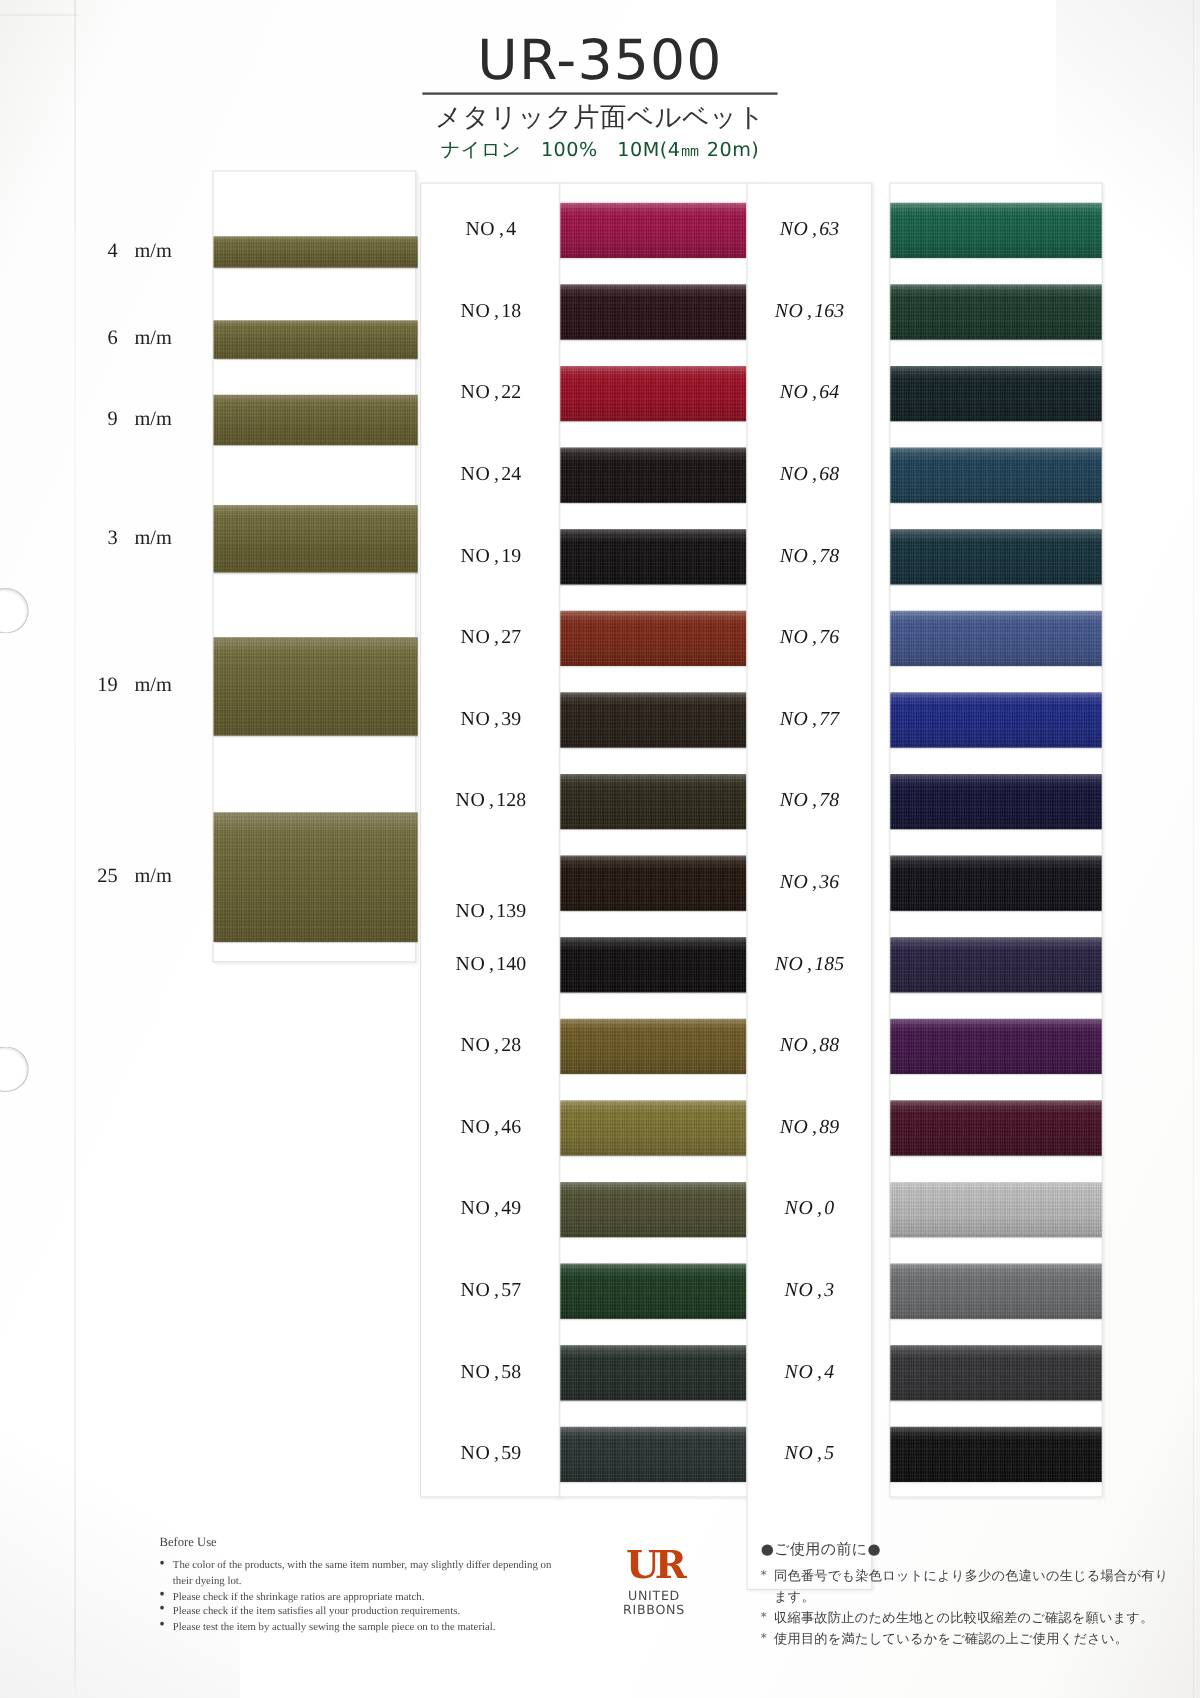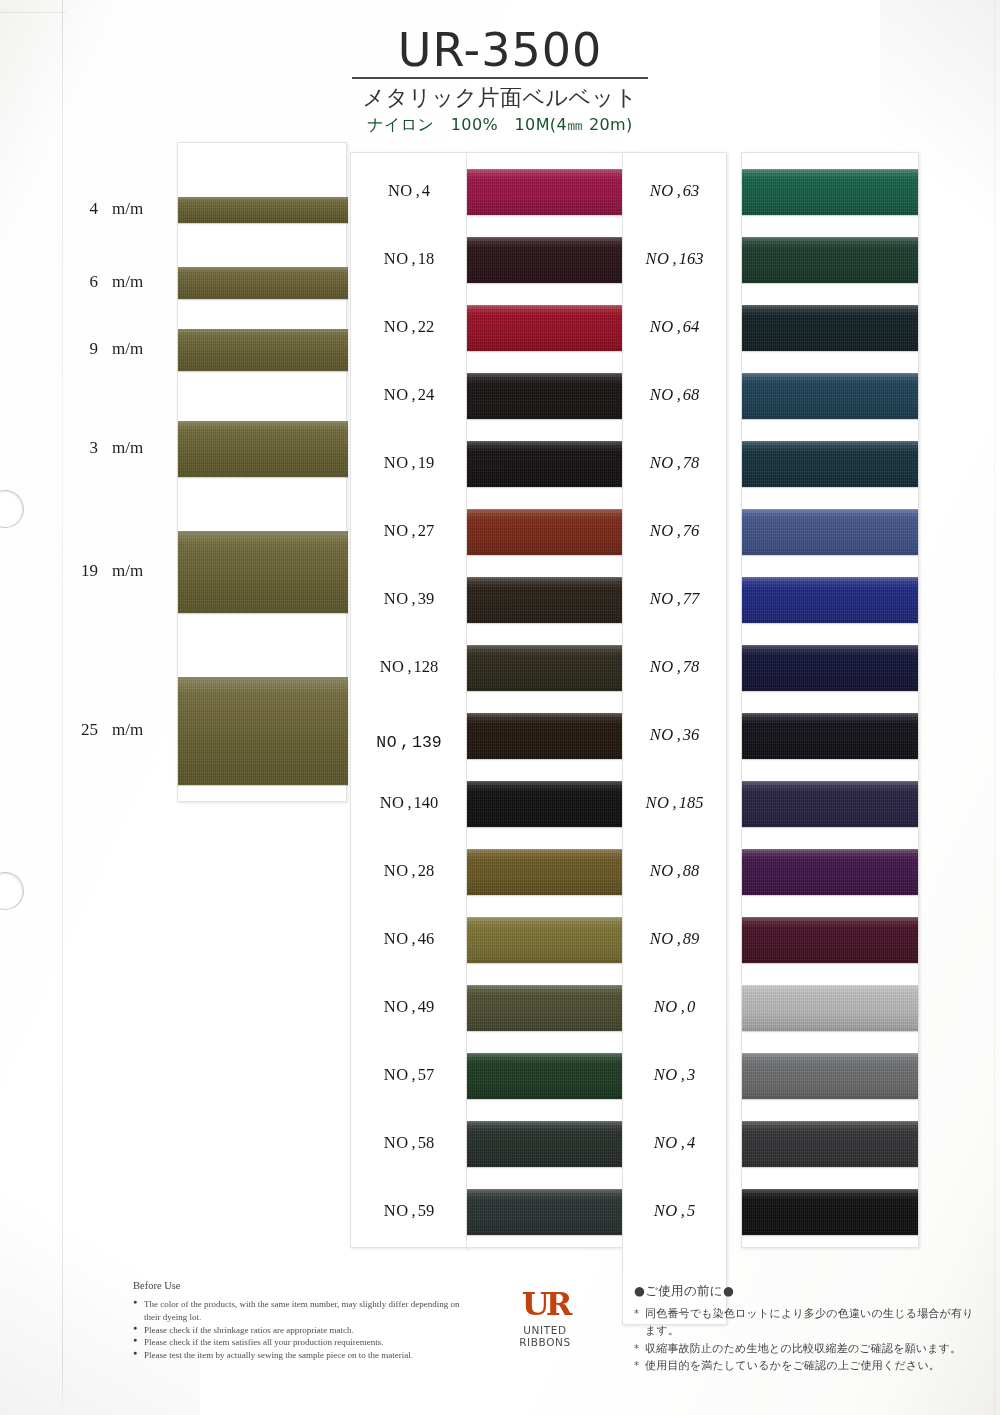--- a/index.html
+++ b/index.html
@@ -239,21 +239,21 @@
 
   <div class="color-card card-labels" id="col1-labels">
       <div class="no-label" style="top: 28px;"><span class="pre">NO</span><span class="comma">,</span><span>4</span></div>
       <div class="no-label" style="top: 96px;"><span class="pre">NO</span><span class="comma">,</span><span>18</span></div>
       <div class="no-label" style="top: 164px;"><span class="pre">NO</span><span class="comma">,</span><span>22</span></div>
       <div class="no-label" style="top: 232px;"><span class="pre">NO</span><span class="comma">,</span><span>24</span></div>
       <div class="no-label" style="top: 300px;"><span class="pre">NO</span><span class="comma">,</span><span>19</span></div>
       <div class="no-label" style="top: 368px;"><span class="pre">NO</span><span class="comma">,</span><span>27</span></div>
       <div class="no-label" style="top: 436px;"><span class="pre">NO</span><span class="comma">,</span><span>39</span></div>
       <div class="no-label" style="top: 504px;"><span class="pre">NO</span><span class="comma">,</span><span>128</span></div>
-      <div class="no-label" style="top: 580px; font-family: Liberation Mono, monospace;"><span class="pre">NO</span><span class="comma">,</span><span>139</span></div>
+      <div class="no-label" style="top: 596px;"><span class="pre">NO</span><span class="comma">,</span><span>139</span></div>
       <div class="no-label" style="top: 640px;"><span class="pre">NO</span><span class="comma">,</span><span>140</span></div>
       <div class="no-label" style="top: 708px;"><span class="pre">NO</span><span class="comma">,</span><span>28</span></div>
       <div class="no-label" style="top: 776px;"><span class="pre">NO</span><span class="comma">,</span><span>46</span></div>
       <div class="no-label" style="top: 844px;"><span class="pre">NO</span><span class="comma">,</span><span>49</span></div>
       <div class="no-label" style="top: 912px;"><span class="pre">NO</span><span class="comma">,</span><span>57</span></div>
       <div class="no-label" style="top: 980px;"><span class="pre">NO</span><span class="comma">,</span><span>58</span></div>
       <div class="no-label" style="top: 1048px;"><span class="pre">NO</span><span class="comma">,</span><span>59</span></div>
     </div>
   <div class="color-card card-swatches" id="col1-swatches">
       <div class="swatch" style="background-color: rgb(158, 20, 72); top: 16px; height: 46px;"></div>

